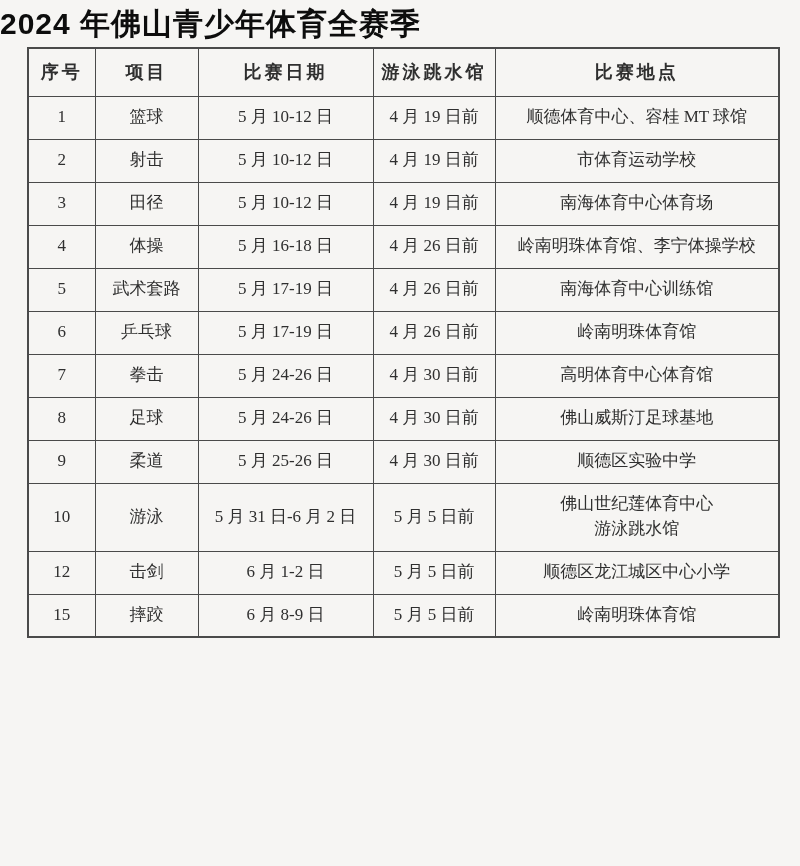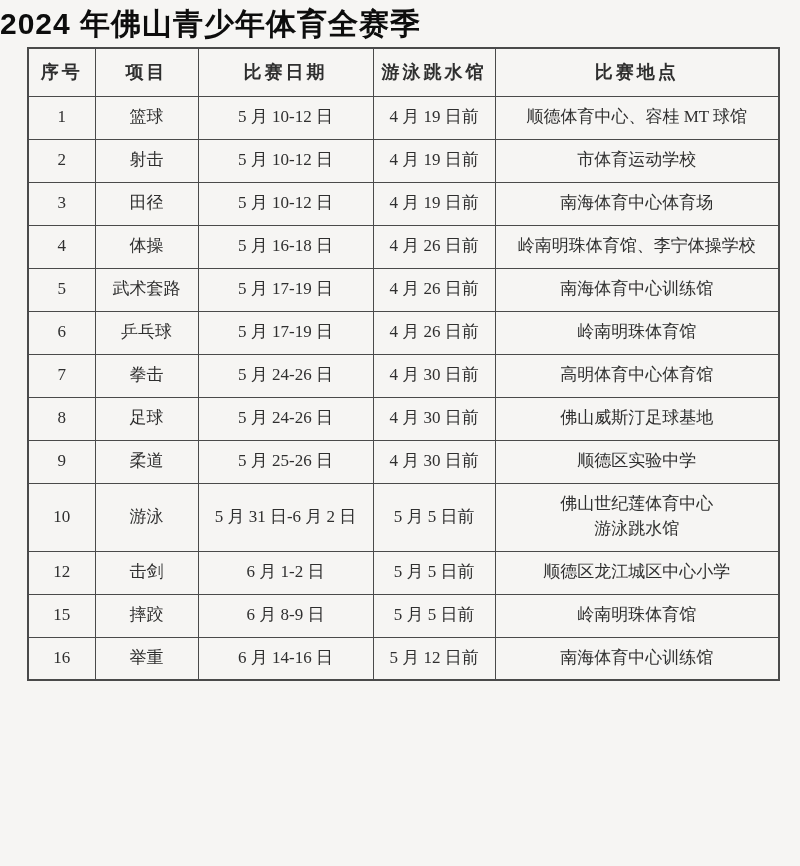--- a/index.html
+++ b/index.html
@@ -159,22 +159,15 @@
           <td>5 月 5 日前</td>
           <td>顺德区龙江城区中心小学</td>
         </tr>
         <tr>
           <td>15</td>
           <td>摔跤</td>
           <td>6 月 8-9 日</td>
           <td>5 月 5 日前</td>
           <td>岭南明珠体育馆</td>
         </tr>
-        <tr>
-          <td>16</td>
-          <td>举重</td>
-          <td>6 月 14-16 日</td>
-          <td>5 月 12 日前</td>
-          <td>南海体育中心训练馆</td>
-        </tr>
       </tbody>
   </table>
 </div>
 
 </body></html>

